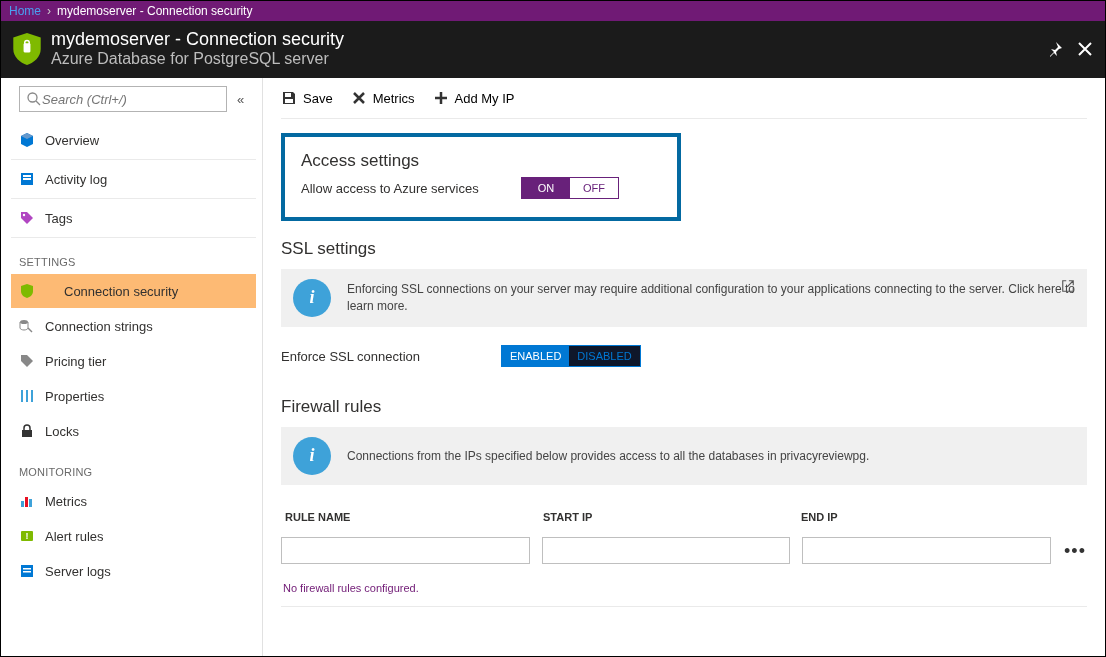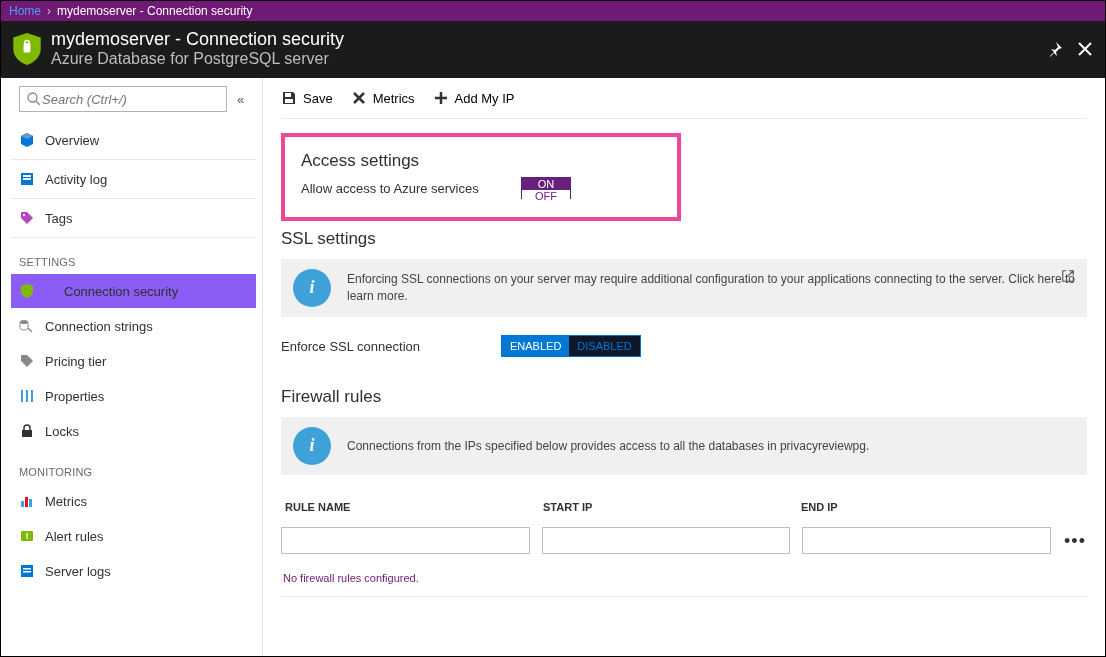--- a/index.html
+++ b/index.html
@@ -18,36 +18,36 @@
   .header-actions { display: flex; gap: 14px; }
   .header-icon { width: 16px; height: 16px; cursor: pointer; }
 
   .body { display: flex; height: calc(657px - 70px); }
   .sidebar { width: 262px; border-right: 1px solid #e1e1e1; padding: 8px 14px 8px 18px; overflow: auto; }
   .search-row { display: flex; align-items: center; gap: 10px; }
   .search { flex: 1; border: 1px solid #b3b3b3; padding: 4px 6px; display: flex; align-items: center; }
   .search input { border: none; outline: none; font-style: italic; color: #000000; flex: 1; font-size: 13px; }
   .collapse { width: 16px; cursor: pointer; color: #555; }
   .nav-item { display: flex; align-items: center; gap: 10px; padding: 9px 8px; margin: 1px -8px; cursor: pointer; color: #323130; }
-  .nav-item.sel { background: #8b5cf6; gap: 29px; }
+  .nav-item.sel { background: #fdba74; gap: 29px; }
   .nav-divider { border-top: 1px solid #eaeaea; margin: 2px -8px; }
   .nav-section { font-size: 11px; color: #6a6a6a; margin: 18px 0 6px; letter-spacing: .2px; }
   .icon { width: 16px; height: 16px; display: inline-flex; align-items: center; justify-content: center; }
 
   .main { flex: 1; padding: 0 18px; overflow: auto; }
   .toolbar { display: flex; align-items: center; gap: 18px; padding: 12px 0; border-bottom: 1px solid #eaeaea; margin-bottom: 14px; }
   .tb-btn { display: flex; align-items: center; gap: 6px; cursor: pointer; color: #000000; }
   .tb-btn svg { width: 16px; height: 16px; }
 
-  .highlight-box { border: 4px solid #ec4899; padding: 14px 16px 18px; margin-bottom: 8px; width: 400px; }
+  .highlight-box { border: 4px solid #0369a1; padding: 14px 16px 18px; margin-bottom: 18px; width: 400px; }
   .section-title { font-size: 17px; font-weight: 400; color: #323130; margin-bottom: 6px; }
   .row { display: flex; align-items: center; gap: 30px; }
   .label { font-size: 13px; color: #323130; width: 190px; }
 
-  .toggle { display: flex; border: 1px solid #68217a; height: 22px; flex-direction: column; }
+  .toggle { display: flex; border: 1px solid #68217a; height: 22px; }
   .toggle .seg { width: 48px; font-size: 11px; display: flex; align-items: center; justify-content: center; cursor: pointer; }
   .toggle .on { background: #68217a; color: #fff; }
   .toggle .off { background: #fff; color: #68217a; }
   .toggle-ssl { display: flex; border: 1px solid #0078d4; height: 22px; }
   .toggle-ssl .seg { padding: 0 8px; font-size: 11px; display: flex; align-items: center; justify-content: center; cursor: pointer; }
   .toggle-ssl .on { background: #0078d4; color: #fff; }
   .toggle-ssl .off { background: #0f172a; color: #0078d4; }
 
   .info-band { background: #f0f0f0; padding: 10px 12px; display: flex; gap: 16px; align-items: center; margin: 10px 0 18px; position: relative; }
   .info-circle { width: 38px; height: 38px; border-radius: 50%; background: #3ea2d9; display: flex; align-items: center; justify-content: center; color: #fff; font-family: Georgia, serif; font-size: 20px; }

